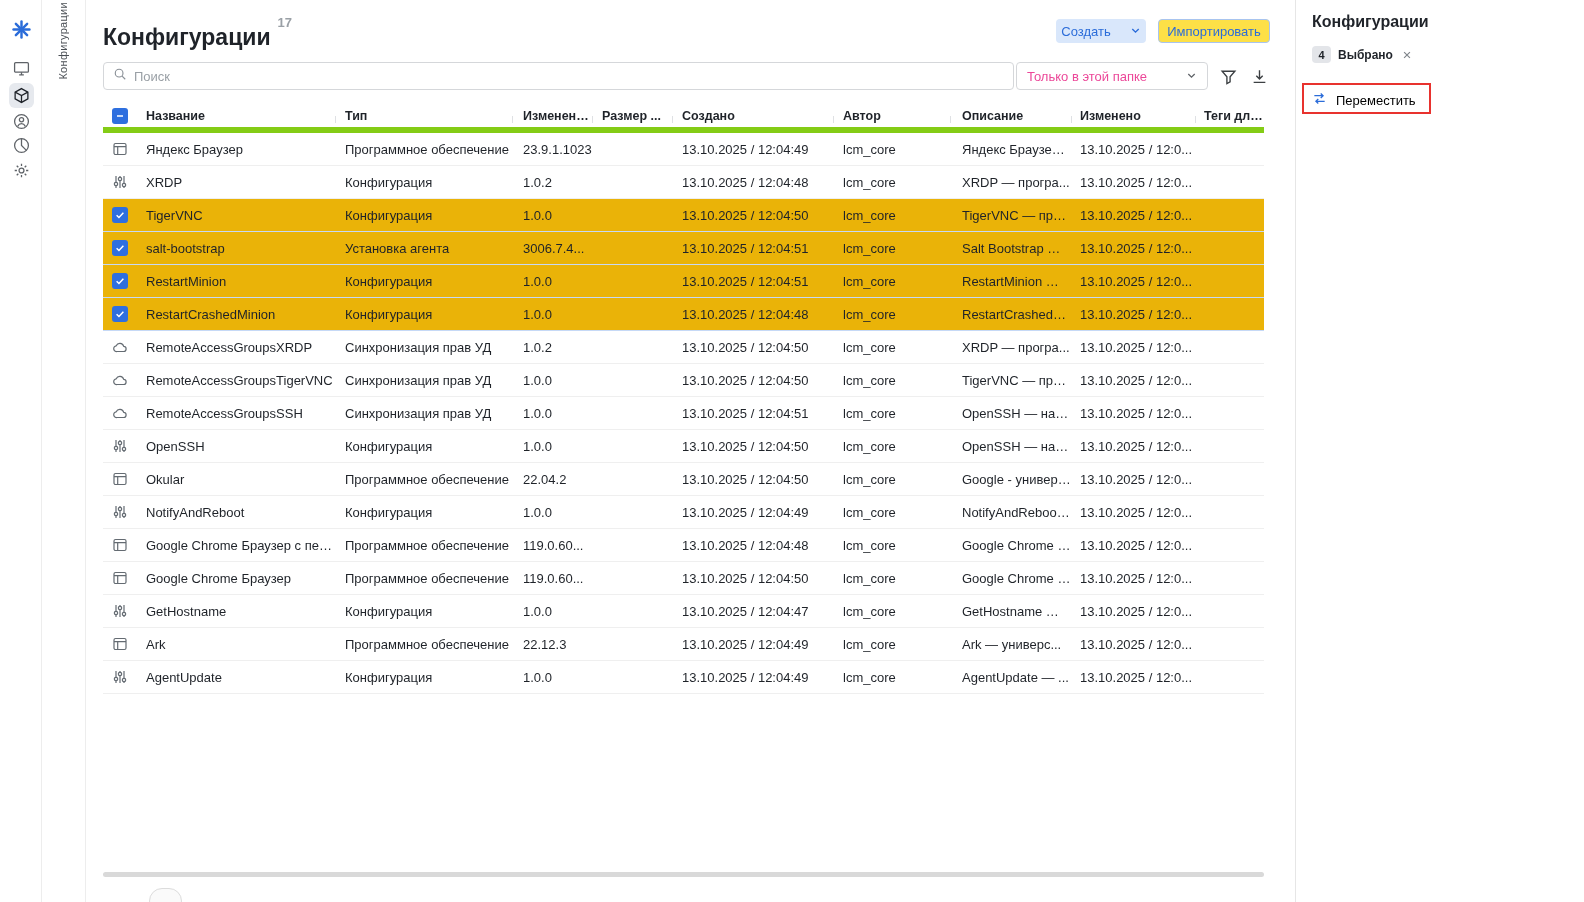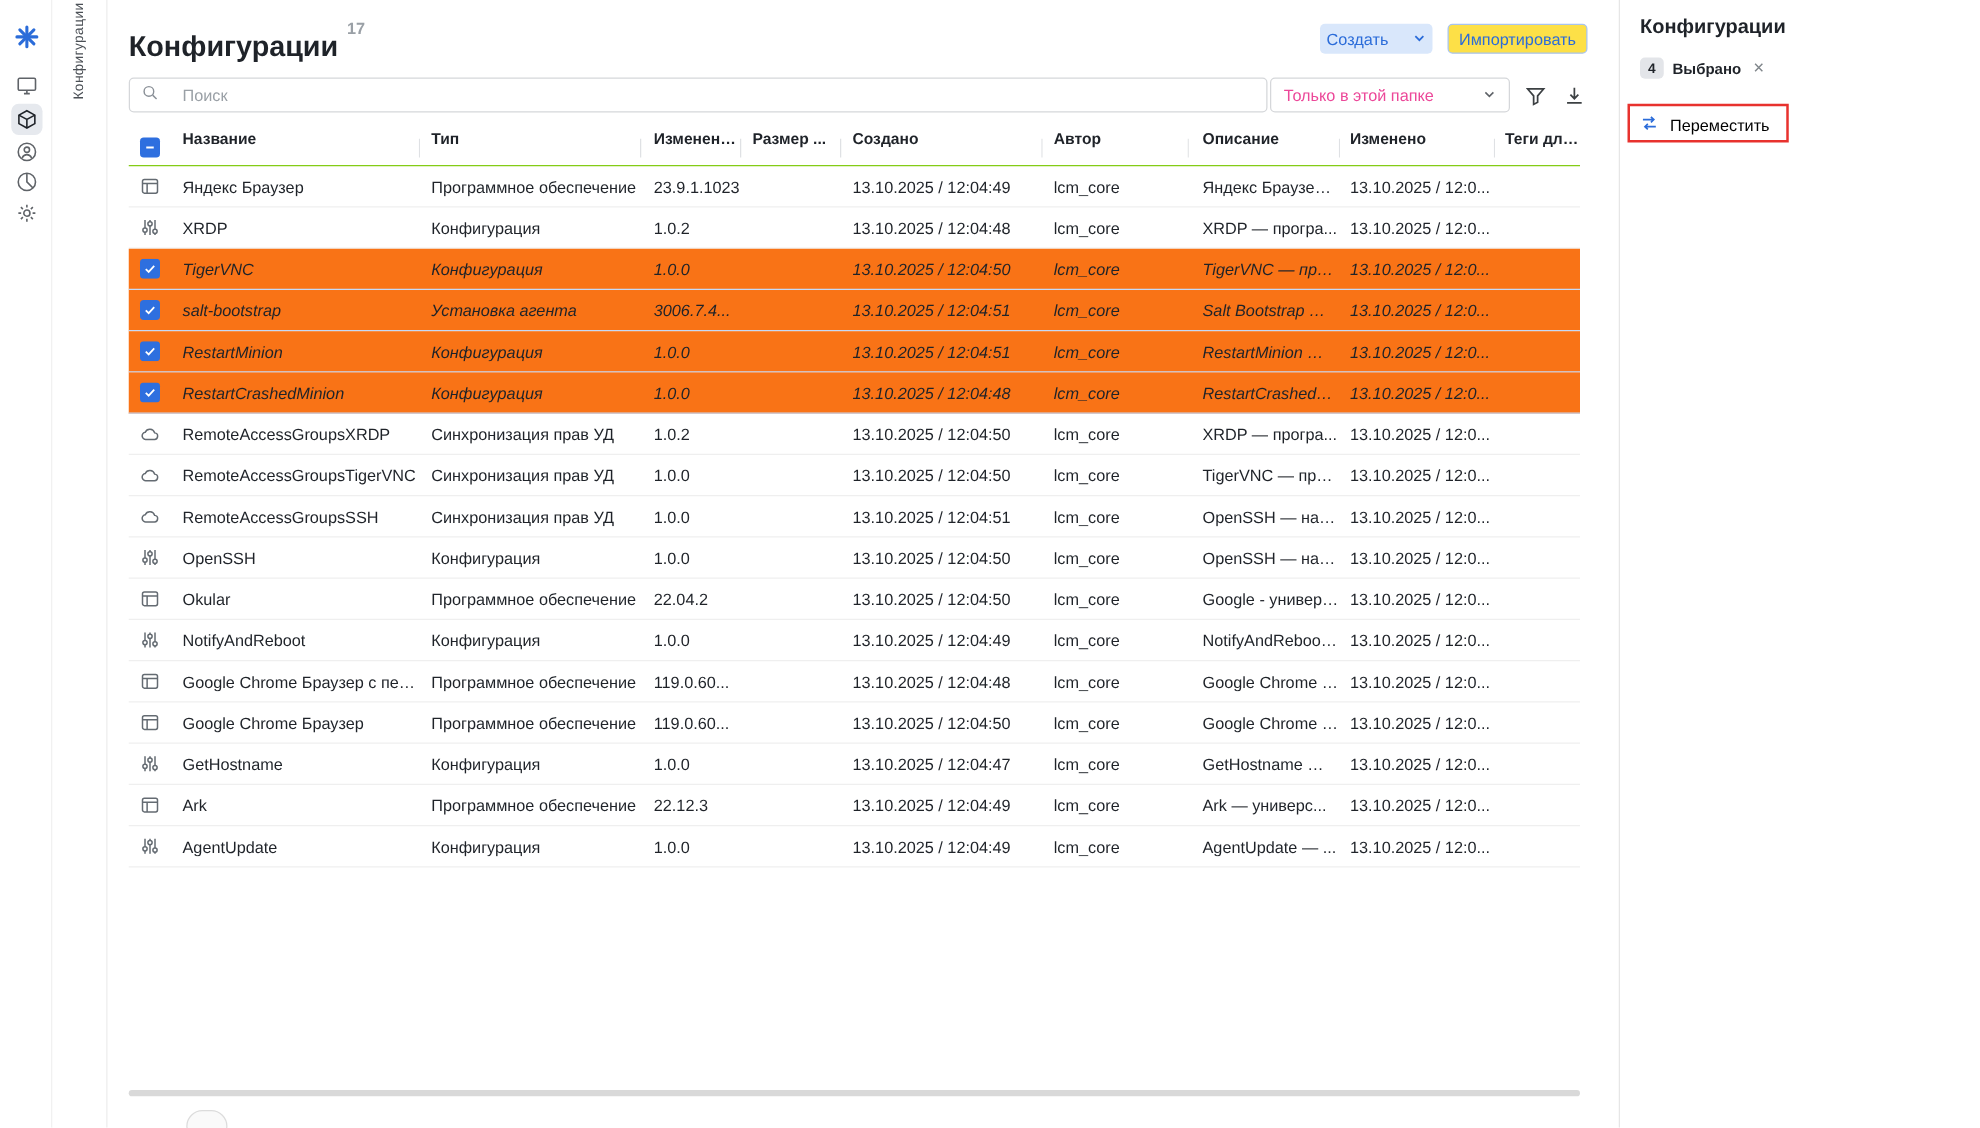--- a/index.html
+++ b/index.html
@@ -23,39 +23,39 @@
   .page-title { position:absolute; left:103px; top:15px; font-size:23px; font-weight:700; }
   .title-count { font-size:13px; color:#9aa0a6; font-weight:600; vertical-align:18px; margin-left:7px; }
   .btn { display:inline-flex; align-items:center; justify-content:center; gap:19px;
     height:24px; border-radius:4px; font-size:13px; cursor:pointer; border:none; background:none; font-family:inherit; }
   .btn-create { position:absolute; left:1056px; top:19px; width:90px; background:#d9e7fb; color:#2b6cd9; }
   .btn-import { position:absolute; left:1158px; top:19px; width:112px; background:#fde047; color:#2b6cd9; border:1px solid #a8c4ef; }
   .chev { width:11px; height:11px; }
 
   
   .search-box { position:absolute; left:103px; top:62px; width:911px; height:28px;
-    border:1px solid #d5d7da; border-radius:4px; display:flex; align-items:center; padding:0 9px; gap:19px; }
+    border:1px solid #d5d7da; border-radius:4px; display:flex; align-items:center; padding:0 9px; gap:7px; }
   .search-box svg { width:14px; height:14px; flex:none; }
   .search-box input { border:none; outline:none; flex:1; font-size:13px; font-family:inherit; color:#1f2329; }
   .search-box input::placeholder { color:#9aa0a6; }
   .scope-select { position:absolute; left:1016px; top:62px; width:192px; height:28px; border:1px solid #d5d7da;
     border-radius:4px; display:flex; align-items:center; justify-content:space-between; padding:0 10px;
     font-size:13px; color:#ec4899; cursor:pointer; }
   .icon-btn { position:absolute; top:63px; width:26px; height:26px; display:flex; align-items:center;
     justify-content:center; color:#3c4043; cursor:pointer; }
   .icon-btn svg { width:17px; height:17px; }
   .icon-btn.filter { left:1215px; }
   .icon-btn.download { left:1246px; }
 
   
   .table { position:absolute; left:103px; top:104px; width:1161px; }
-  .thead { display:flex; height:29px; border-bottom:1px solid #84cc16;
+  .thead { display:flex; align-items:center; height:29px; border-bottom:6px solid #84cc16;
     font-size:12.5px; font-weight:700; color:#1f2329; }
   .trow { display:flex; align-items:center; height:33px; border-bottom:1px solid #efefef; font-size:13px; }
-  .trow.selected { background:#f97316; border-bottom-color:#c6d9f6;font-style:italic; }
+  .trow.selected { background:#eab308; border-bottom-color:#c6d9f6; }
   .cell { white-space:nowrap; overflow:hidden; text-overflow:ellipsis; flex:none; position:relative; }
   .c0{width:34px; padding-left:9px; display:flex; align-items:center;}
   .c1{width:198px; padding-left:9px;}
   .c2{width:177px; padding-left:10px;}
   .c3{width:80px;  padding-left:11px;}
   .c4{width:80px;  padding-left:10px;}
   .c5{width:161px; padding-left:10px;}
   .c6{width:117px; padding-left:10px;}
   .c7{width:121px; padding-left:12px;}
   .c8{width:124px; padding-left:9px;}

